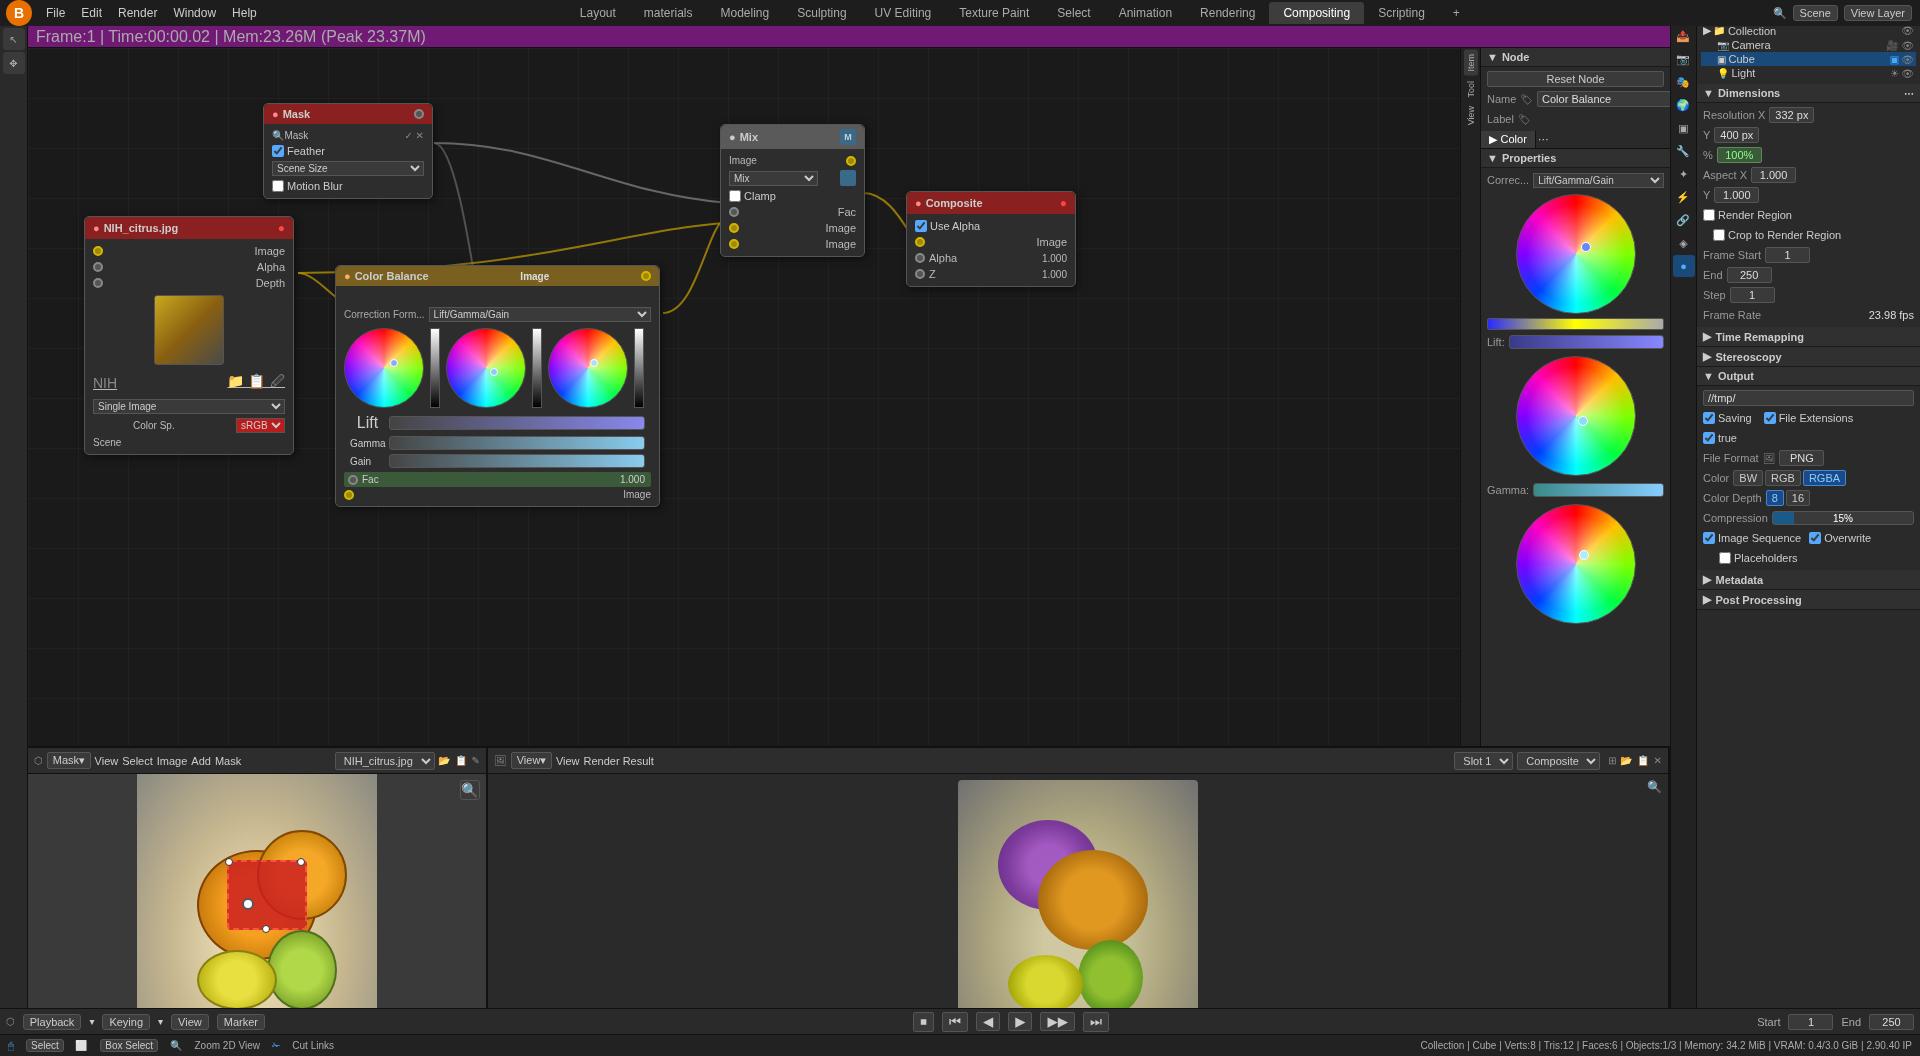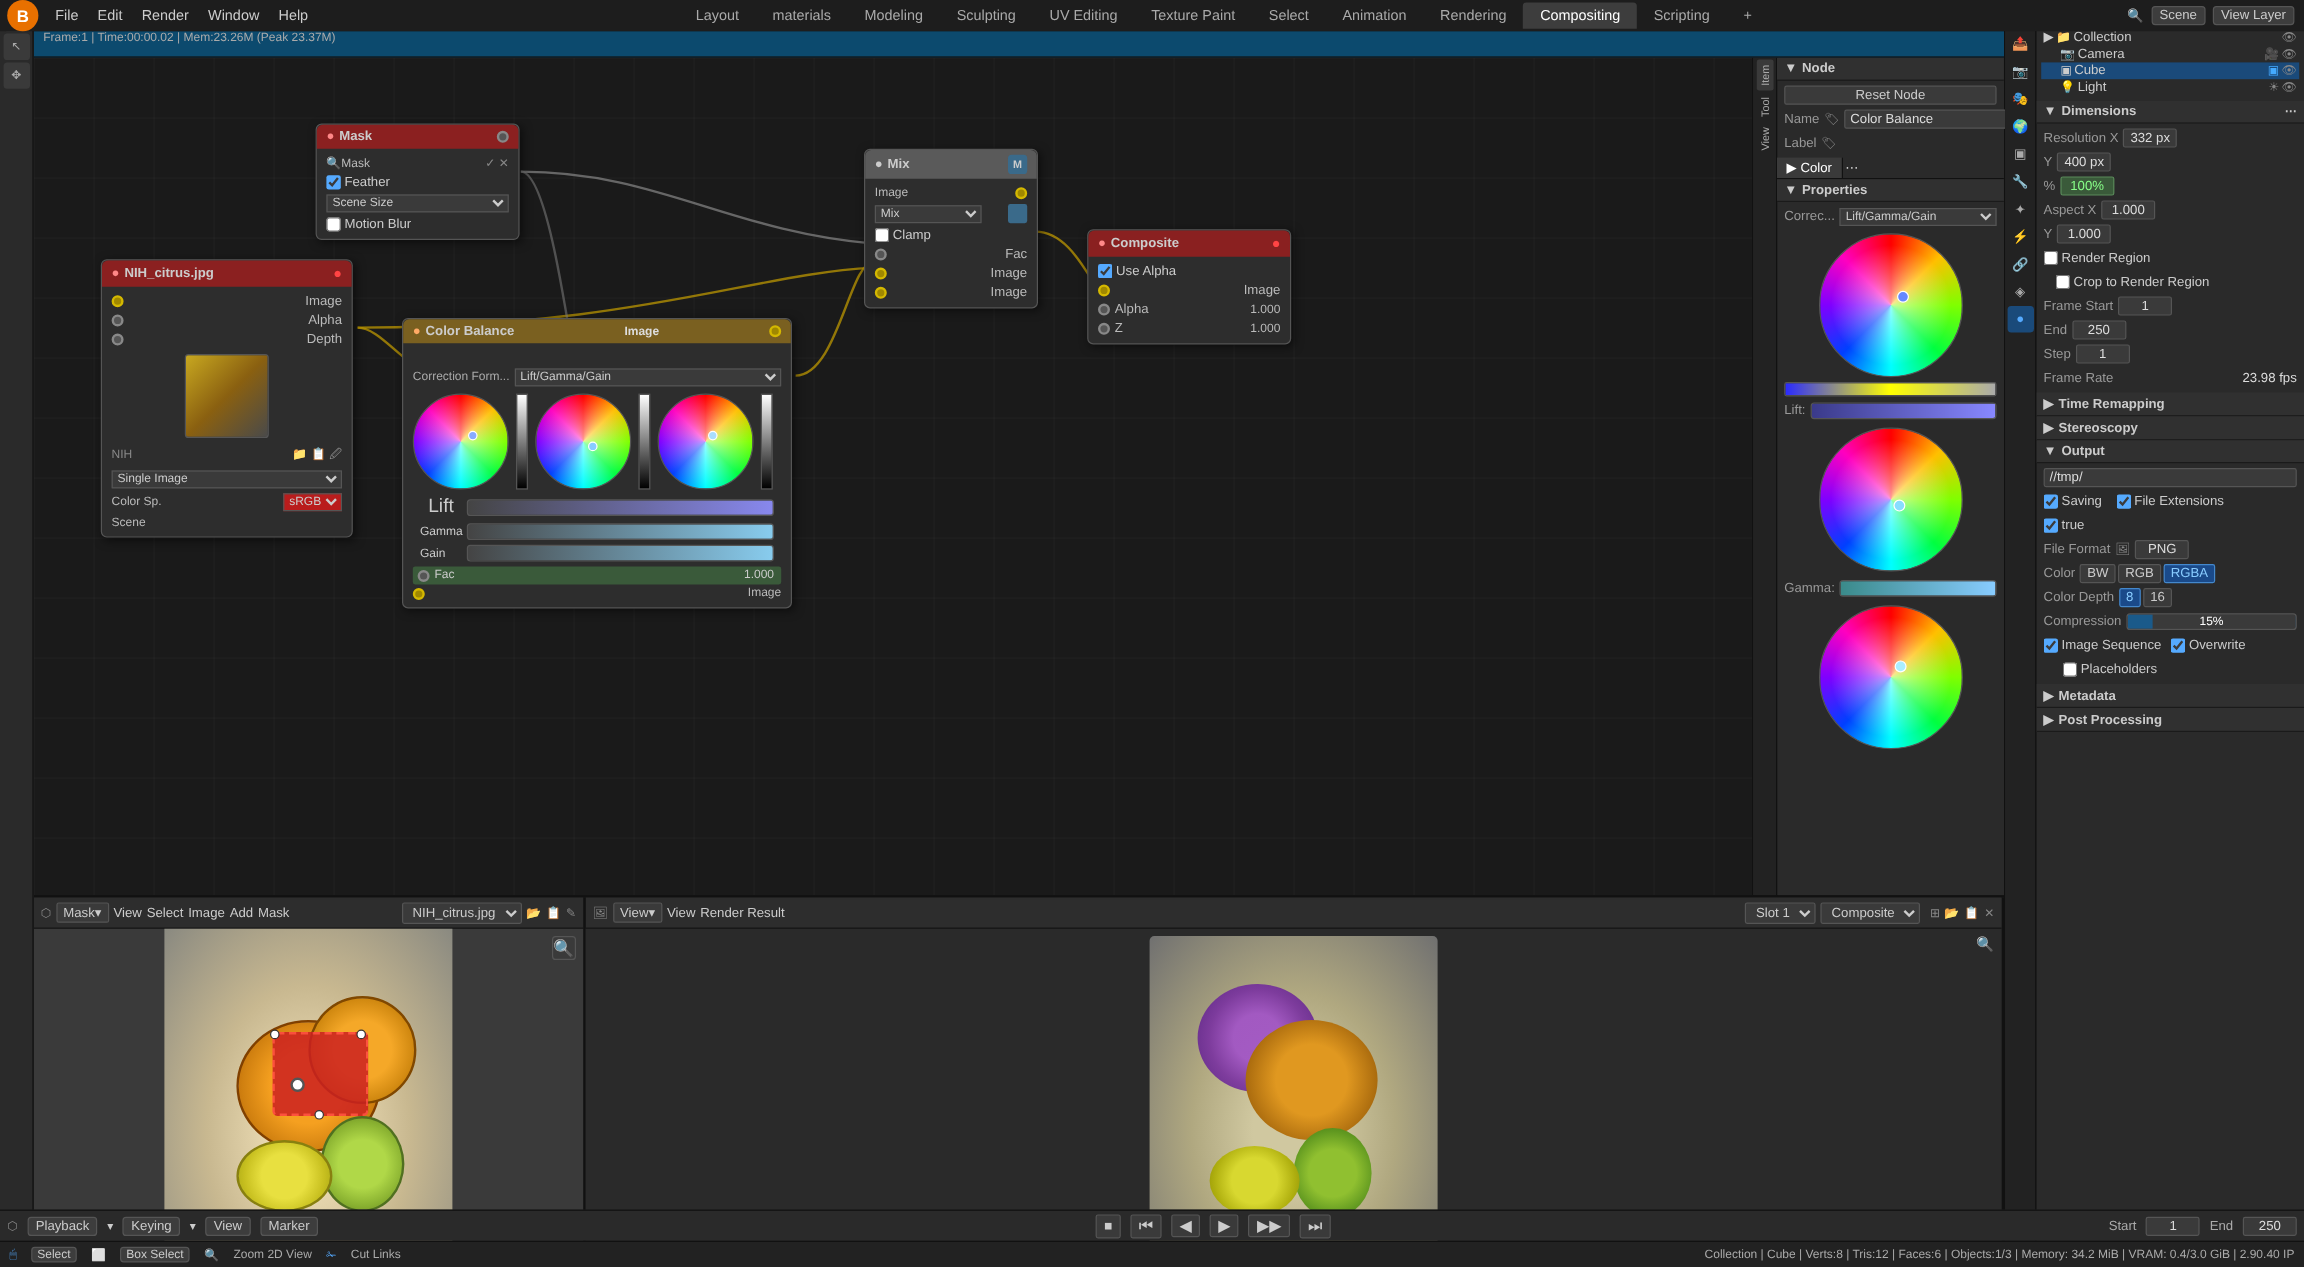--- a/index.html
+++ b/index.html
@@ -341,26 +341,26 @@
       display: flex;
       align-items: center;
       gap: 4px;
       padding: 2px 6px;
       font-size: 11px;
     }
 
     
     .frame-info {
       height: 22px;
-      background: #0c4a6e;
+      background: #701a75;
       border-bottom: 1px solid #111;
       display: flex;
-      align-items: flex-start;
+      align-items: center;
       padding: 0 8px;
-      font-size: 10px;
+      font-size: 16px;
       color: #aaa;
     }
 
     
     .bottom-split {
       display: flex;
       border-top: 2px solid #111;
     }
 
     
@@ -550,30 +550,30 @@
               <div class="node-row">
                 <span class="node-socket gray"></span>
                 <span style="margin-left:4px;">Alpha</span>
               </div>
               <div class="node-row">
                 <span class="node-socket gray"></span>
                 <span style="margin-left:4px;">Depth</span>
               </div>
 
               <div style="width:70px;height:70px;background:linear-gradient(135deg,#c8a820,#8a6010,#4a4a4a);border-radius:3px;margin:4px auto;border:1px solid #555;"></div>
-              <div class="node-row" style="font-size:10px;">
+              <div class="node-row" style="font-size:14px;text-decoration:underline;">
                 <span style="color:#888;">NIH</span>
                 <span style="margin-left:auto;color:#888;">📁 📋 🖉</span>
               </div>
               <div style="padding:2px 0;">
                 <select style="background:#3a3a3a;border:1px solid #555;color:#ccc;font-size:10px;width:100%;">
                   <option>Single Image</option>
                 </select>
               </div>
-              <div class="node-row" style="font-size:10px;">
+              <div class="node-row" style="font-size:10px;margin-left:40px;">
                 <span>Color Sp.</span>
                 <select style="background:#b91c1c;border:1px solid #555;color:#ccc;font-size:10px;">
                   <option>sRGB</option>
                 </select>
               </div>
               <div class="node-row" style="font-size:10px;">
                 <span>Scene</span>
               </div>
             </div>
           </div>

